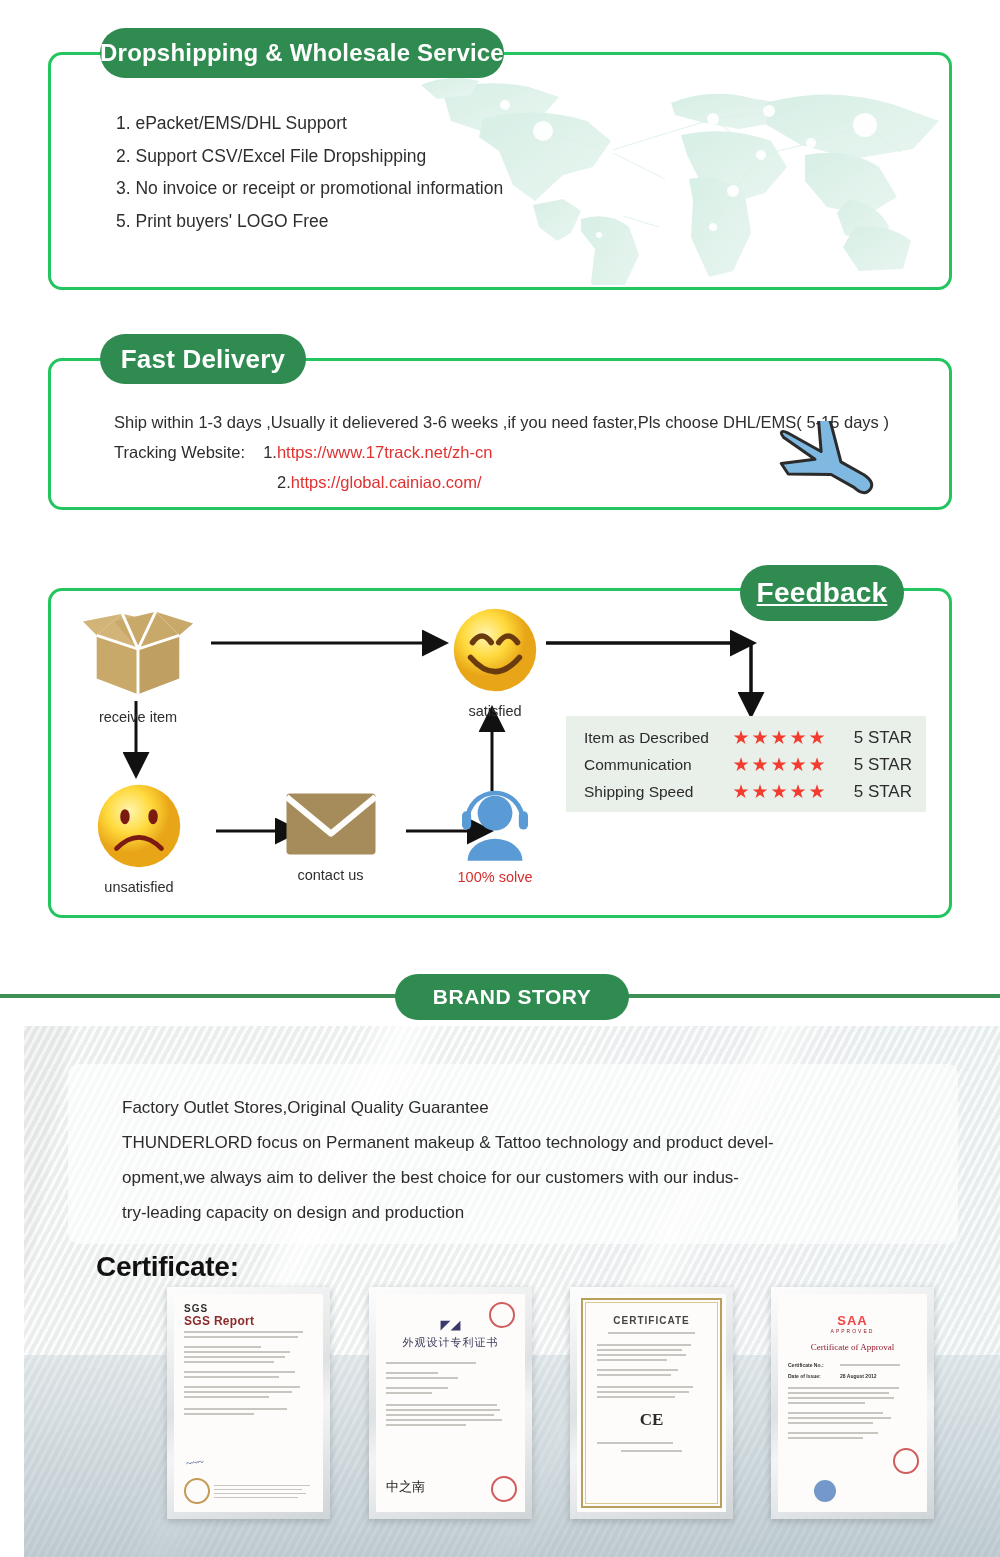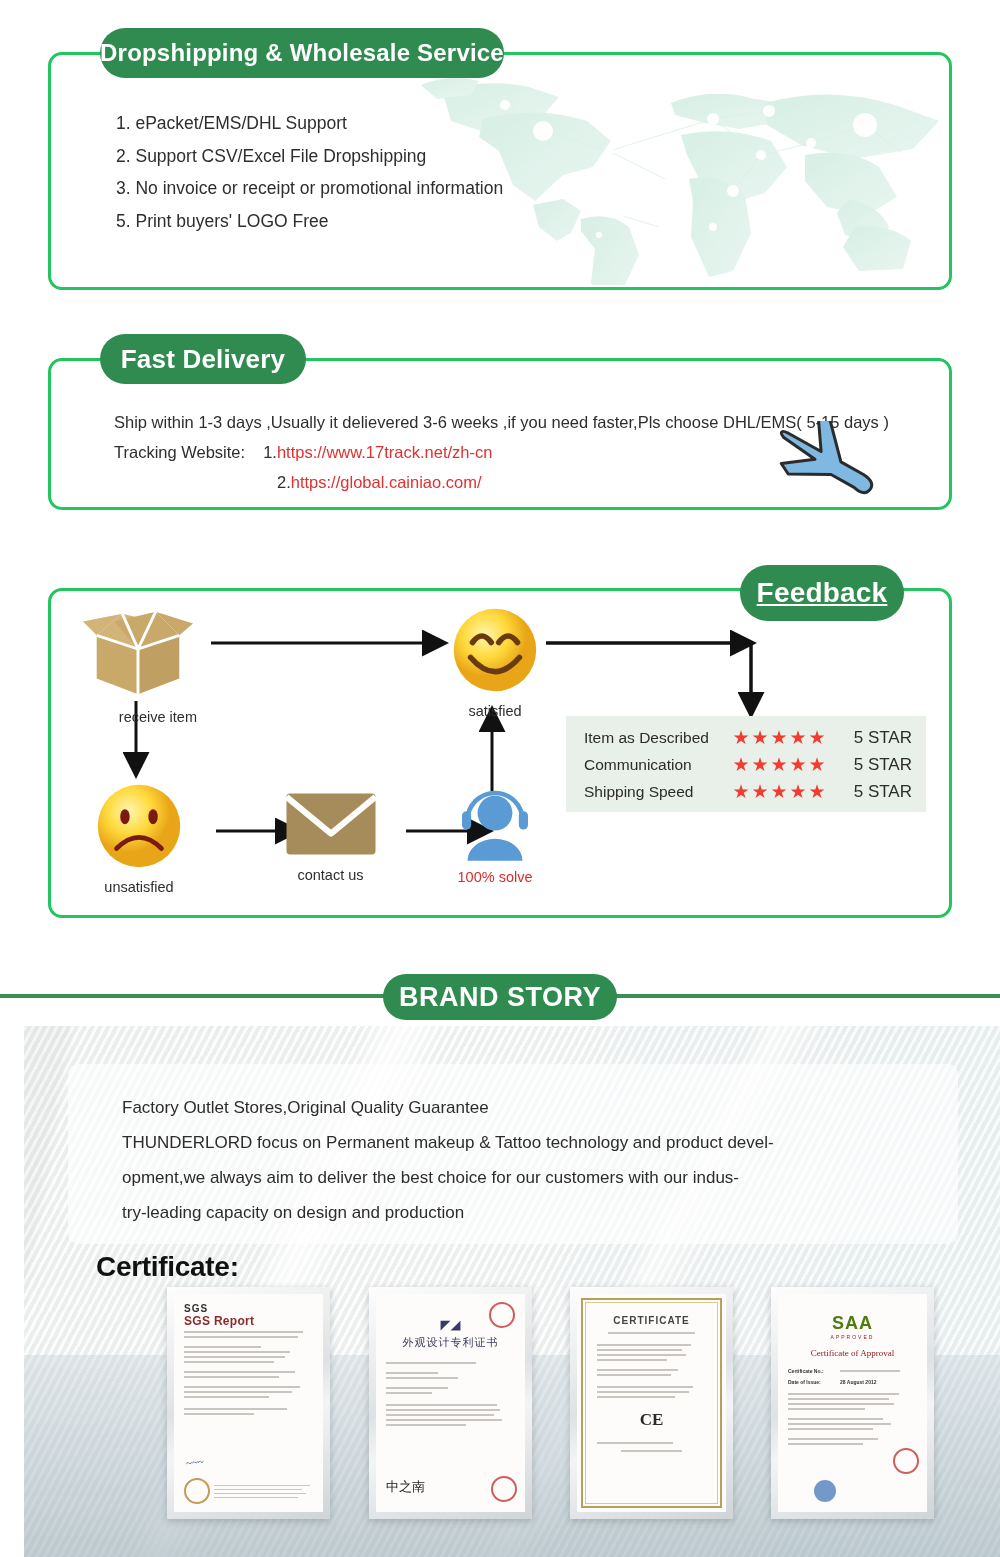--- a/index.html
+++ b/index.html
@@ -87,22 +87,22 @@
   .ratings td.lab { width: 142px; }
   .ratings td.stars { color: #f23c30; font-size: 19px; letter-spacing: 2px; text-align: center; width: 125px;}
   .ratings td.val { font-size: 17px; text-align: right; width: 78px; }
 
   
   .divider {
     position: absolute; left: 0; top: 994px; width: 1000px; height: 4px;
     background: #3e8f56;
   }
   #badge-brand {
-    left: 383px; top: 974px; width: 234px; height: 46px;
-    font-size: 27px; letter-spacing: .5px; text-align: right;
+    left: 395px; top: 974px; width: 234px; height: 46px;
+    font-size: 21px; letter-spacing: .5px; text-align: right;
   }
   #brand-photo {
     position: absolute; left: 24px; top: 1026px; width: 976px; height: 531px;
     overflow: hidden;
     background:
       linear-gradient(118deg, rgba(255,255,255,0) 58%, rgba(255,255,255,.55) 60%, rgba(255,255,255,0) 64%),
       linear-gradient(115deg, rgba(255,255,255,0) 28%, rgba(255,255,255,.75) 31%, rgba(255,255,255,0) 35%),
       repeating-linear-gradient(118deg, rgba(255,255,255,.85) 0 3px, rgba(236,238,238,.85) 3px 7px),
       linear-gradient(100deg,#b9bdbe 0 4%, #e9ecec 5% 26%, #f4f6f6 30% 52%, #dfe9ec 58% 74%, #cfe2e8 80% 100%);
   }
@@ -135,21 +135,21 @@
     padding: 9px 10px;
   }
   .c1 { left: 167px; } .c2 { left: 369px; } .c3 { left: 570px; } .c4 { left: 771px; }
 
   .ln { height: 2px; background: #b9b6b2; margin: 3px 0; }
   .ln.s { background: #c9c6c2; }
   .cert-head { font-size: 12px; font-weight: bold; color: #444; letter-spacing: .3px; }
   .sgs-logo { font-size: 10px; font-weight: bold; color: #2f2f2f; letter-spacing: 1px; }
   .cn-title { font-size: 9px; color: #3a3a5a; text-align: center; letter-spacing: 1px; }
   .ce-mark { font-size: 17px; font-weight: bold; color: #2b2b2b; text-align: center; font-family: "Liberation Serif", serif; }
-  .saa-logo { font-size: 18px; font-weight: bold; color: #4d7c0f; text-align: center; letter-spacing: 1px;}
+  .saa-logo { font-size: 13px; font-weight: bold; color: #ef4444; text-align: center; letter-spacing: 1px;}
   .gold-border { position: absolute; inset: 4px; border: 2px solid #b9a05a; }
   .gold-border:after { content:""; position:absolute; inset:2px; border: 1px solid #d8c98f; }
   .seal { width: 26px; height: 26px; border-radius: 50%; border: 2px solid #c02828; opacity: .75;}
   .blue-seal { width: 22px; height: 22px; border-radius: 50%; background: #2b62b0; opacity:.65; }
 </style>
 </head>
 <body>
 
 <div class="panel" id="sec-drop">
   <svg class="worldmap" viewBox="0 0 530 226">
@@ -242,21 +242,21 @@
         <line x1="85" y1="110" x2="85" y2="182"></line>
         <line x1="165" y1="240" x2="245" y2="240"></line>
         <line x1="355" y1="240" x2="437" y2="240"></line>
         <line x1="441" y1="200" x2="441" y2="120"></line>
         <line x1="495" y1="52" x2="700" y2="52"></line>
         <line x1="700" y1="52" x2="700" y2="122"></line>
       </g>
       <path d="M495 52 H700 V122" stroke="#111" stroke-width="3" fill="none"></path>
     </svg>
 
-    <div class="node" style="left:28px;top:14px;width:118px;text-align:right;">
+    <div class="node" style="left:28px;top:14px;width:118px;">
       <svg viewBox="0 0 120 96" width="118" height="96">
         <path d="M18 30 L60 44 L60 90 L18 74z" fill="#c9a96a"></path>
         <path d="M102 30 L60 44 L60 90 L102 74z" fill="#c0a062"></path>
         <path d="M18 30 L44 8 L86 18 L60 44z" fill="#d2b478"></path>
         <path d="M102 30 L78 6 L36 16 L60 44z" fill="#c9a96a"></path>
         <path d="M18 30 L4 16 L44 8" fill="#d2b478"></path>
         <path d="M102 30 L116 18 L78 6" fill="#c9a96a"></path>
         <g stroke="#fff" stroke-width="3" fill="none">
           <path d="M18 30 L60 44 L102 30"></path>
             <path d="M60 44 L60 90"></path>

